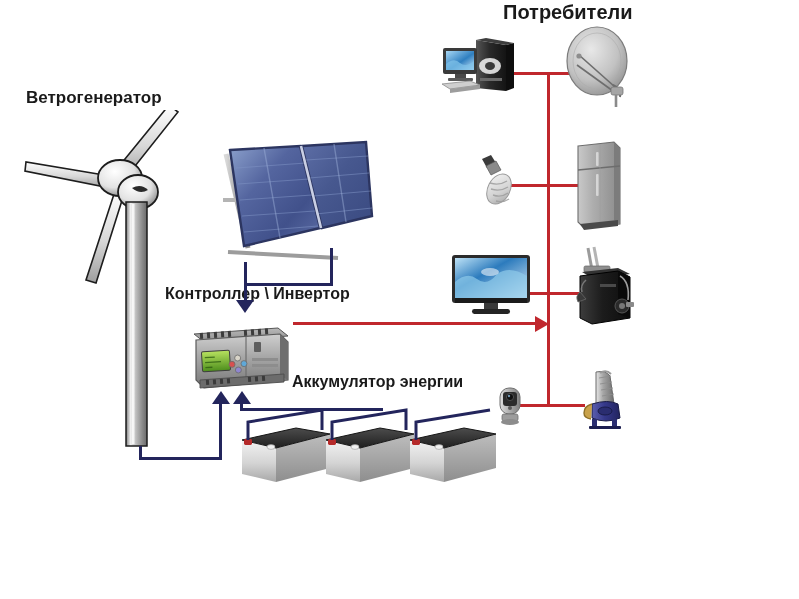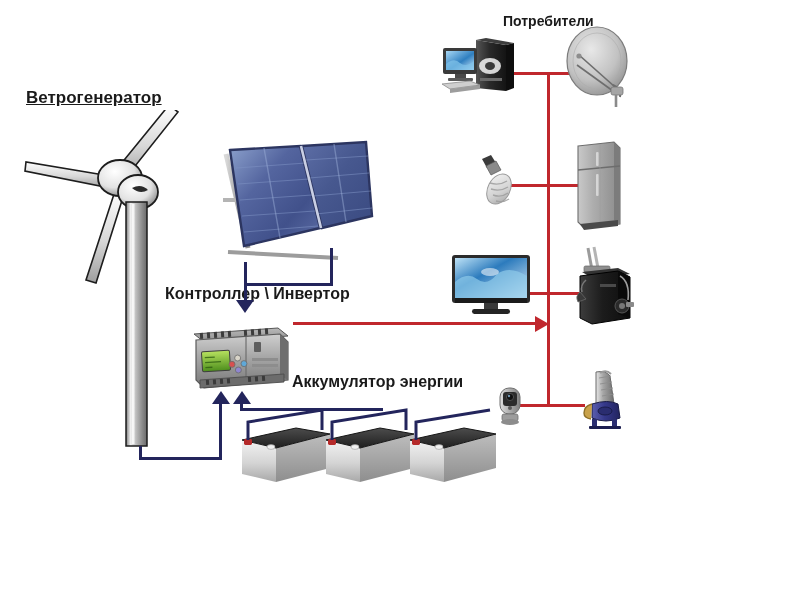--- a/index.html
+++ b/index.html
@@ -11,28 +11,28 @@
   .arrow-dn{position:absolute;width:0;height:0;border-left:9px solid transparent;border-right:9px solid transparent;border-top:13px solid #23255c;}
   .arrow-up{position:absolute;width:0;height:0;border-left:9px solid transparent;border-right:9px solid transparent;border-bottom:13px solid #23255c;}
   .arrow-rt{position:absolute;width:0;height:0;border-top:8px solid transparent;border-bottom:8px solid transparent;border-left:14px solid #c0272d;}
   .obj{position:absolute;}
 </style>
 </head>
 <body>
 
 <div id="stage">
 
-  <div class="lbl" style="left:26px;top:88px;font-size:17px;text-decoration:underline;">Ветрогенератор</div>
+  <div class="lbl" style="left:26px;top:88px;font-size:17px;">Ветрогенератор</div>
 
 
   <div class="lbl" style="left:165px;top:285px;font-size:16px;">Контроллер \ Инвертор</div>
 
   <div class="lbl" style="left:292px;top:373px;font-size:16px;">Аккумулятор энергии</div>
 
-  <div class="lbl" style="left:503px;top:13px;font-size:14px;">Потребители</div>
+  <div class="lbl" style="left:503px;top:1px;font-size:20px;">Потребители</div>
 
   <div class="obj" style="left:20px;top:110px;width:190px;height:340px;">
     <svg width="190" height="340" viewBox="0 0 190 340">
       <defs>
         <linearGradient id="mastG" x1="0" y1="0" x2="1" y2="0">
           <stop offset="0%" stop-color="#7d7d7d"></stop>
           <stop offset="22%" stop-color="#f2f2f2"></stop>
           <stop offset="48%" stop-color="#bdbdbd"></stop>
           <stop offset="78%" stop-color="#8a8a8a"></stop>
           <stop offset="100%" stop-color="#6a6a6a"></stop>

